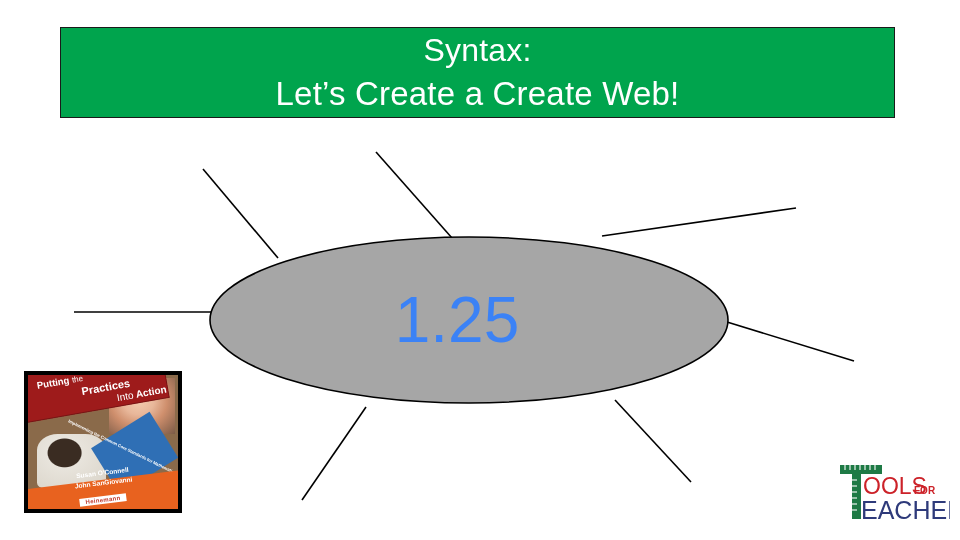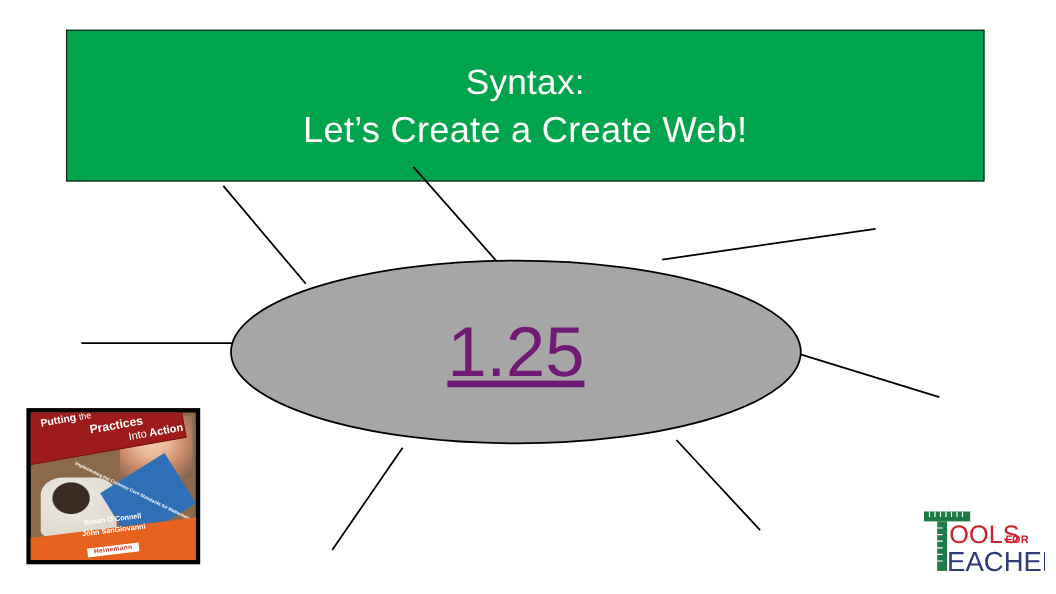--- a/index.html
+++ b/index.html
@@ -15,28 +15,27 @@
     overflow: hidden;
     font-family: "Liberation Sans", sans-serif;
   }
 
   
   #title-banner {
     position: absolute;
     left: 60px;
     top: 27px;
     width: 835px;
-    height: 138px;
+    height: 91px;
     background: #00a44d;
     border: 1.5px solid #1a1a1a;
     box-sizing: border-box;
     display: flex;
     flex-direction: column;
     align-items: center;
-    justify-content: center;
     color: #ffffff;
   }
   .title-line {
     font-size: 33px;
     line-height: 44px;
     font-weight: 400;
     letter-spacing: 0.2px;
     white-space: nowrap;
   }
   .title-line.line1 { font-size: 32px; }
@@ -47,33 +46,32 @@
     position: absolute;
     left: 0;
     top: 0;
     width: 960px;
     height: 540px;
   }
 
   
   #bubble-label {
     position: absolute;
-    left: 210px;
+    left: 198px;
     top: 237px;
     width: 518px;
     height: 166px;
     display: flex;
     align-items: center;
     justify-content: center;
     font-size: 64px;
     font-weight: 400;
-    color: #701a75;
+    color: #3b82f6;
     letter-spacing: 0px;
     pointer-events: none;
-    text-decoration: underline;
   }
 
   
   #book-cover {
     position: absolute;
     left: 24px;
     top: 371px;
     width: 158px;
     height: 142px;
     background: #000000;

